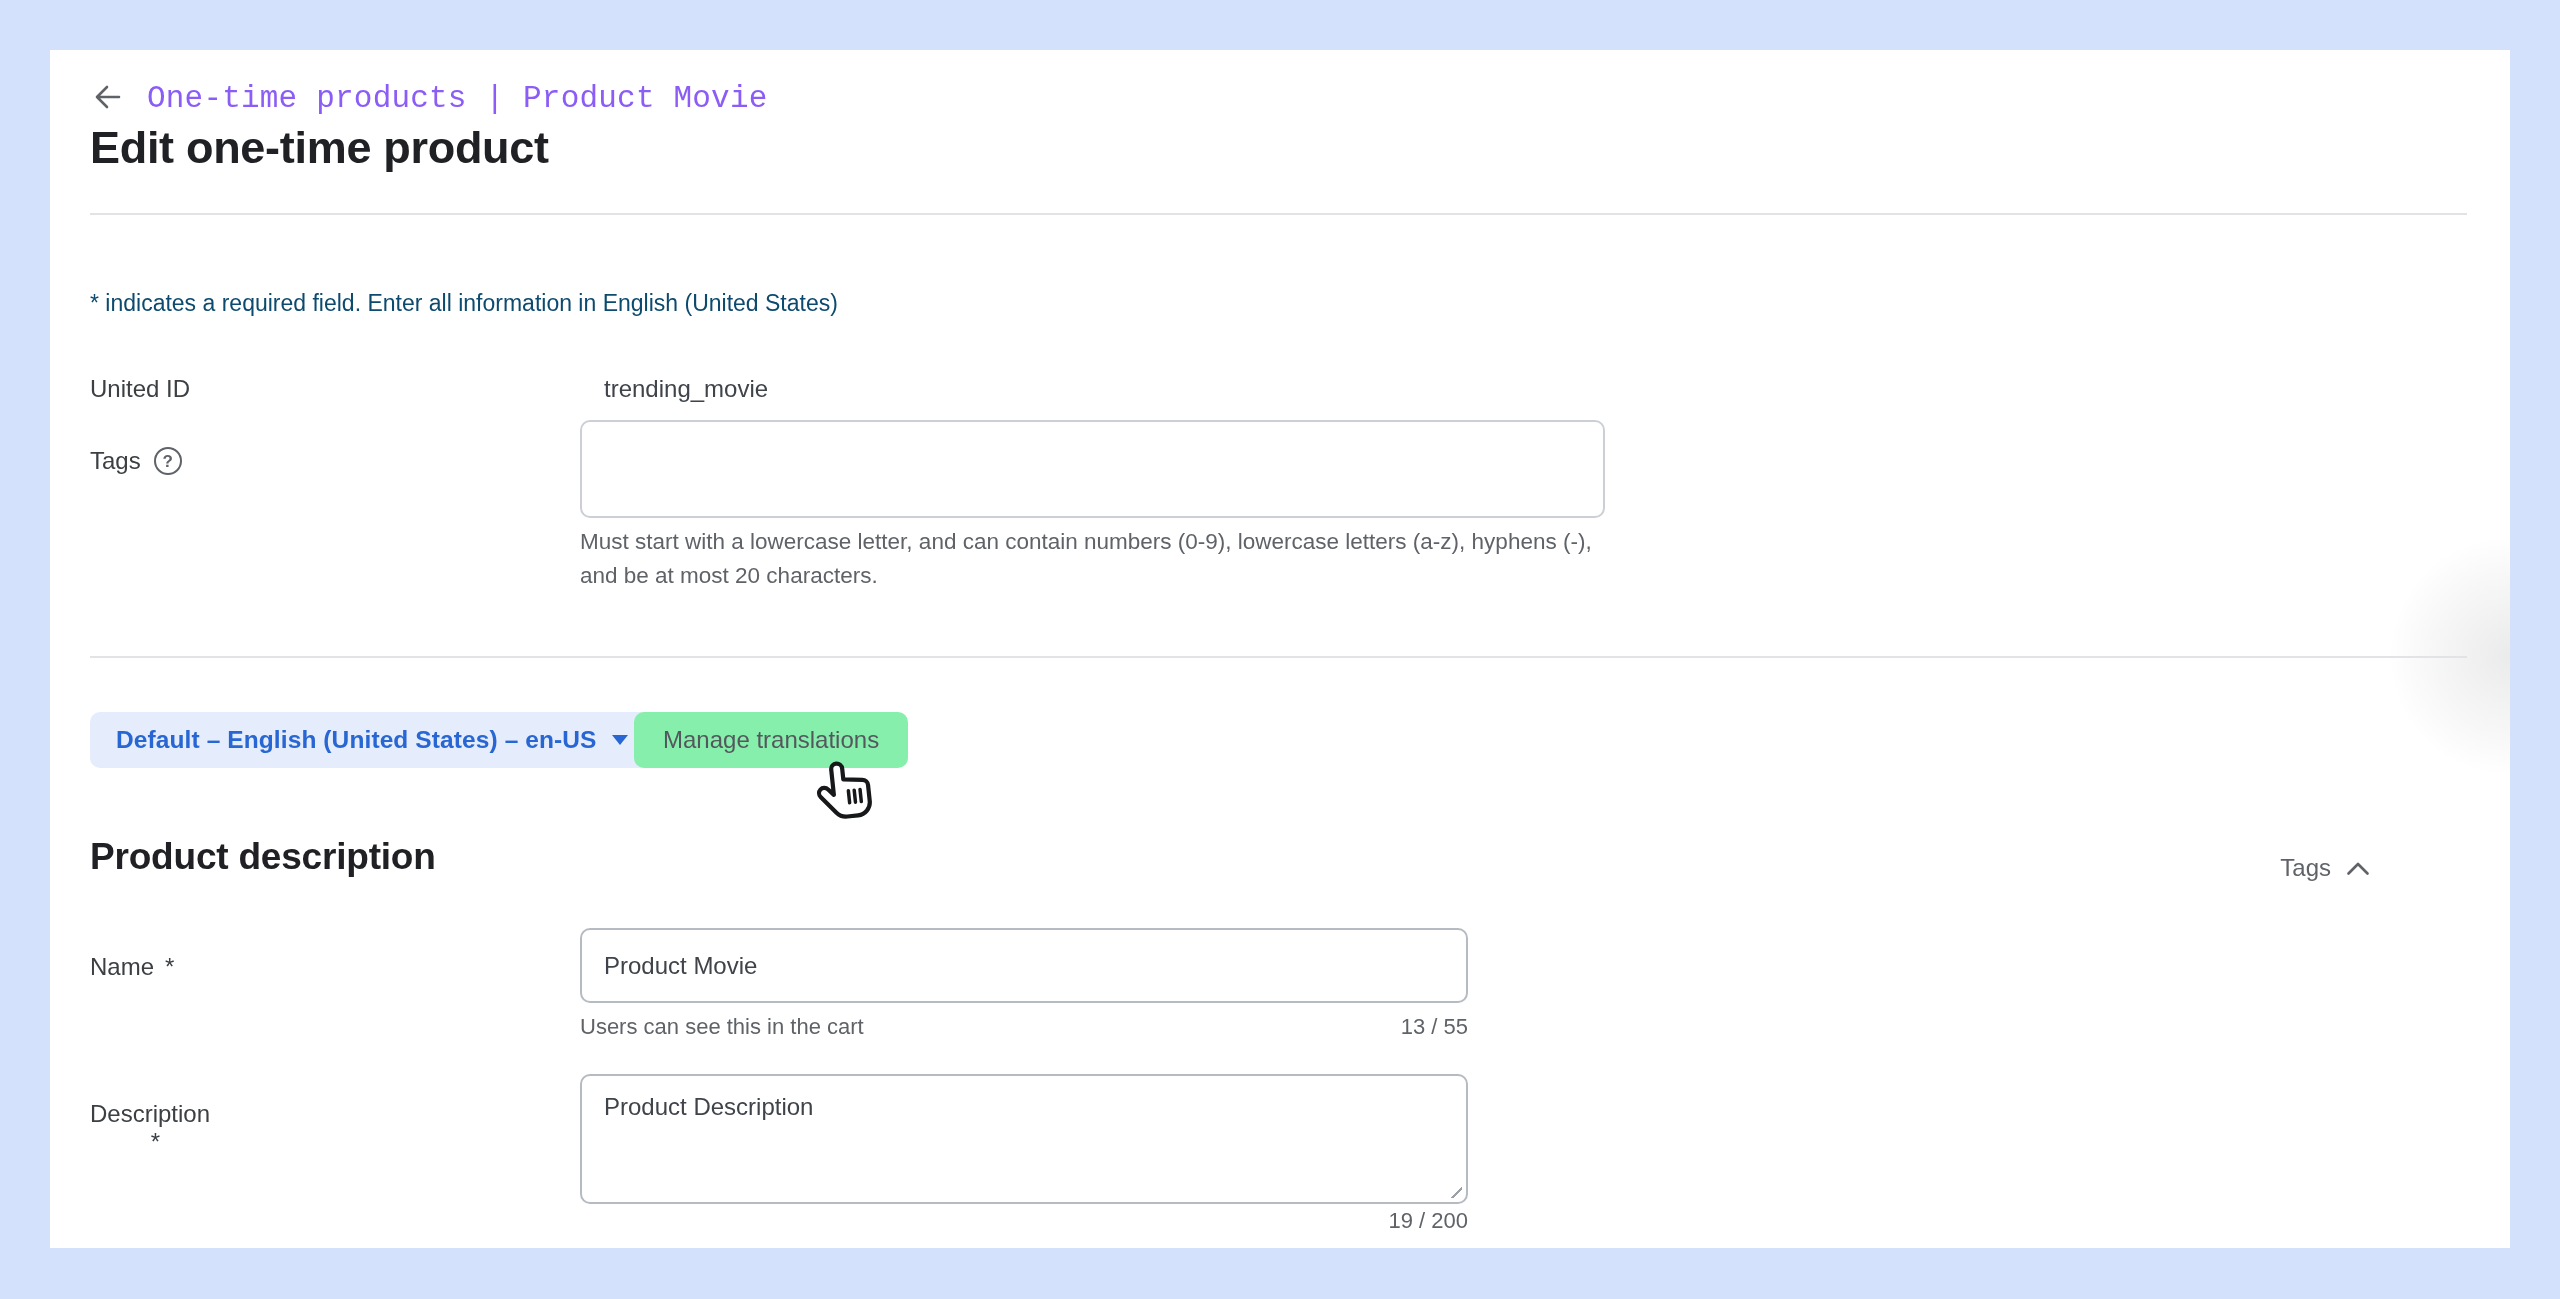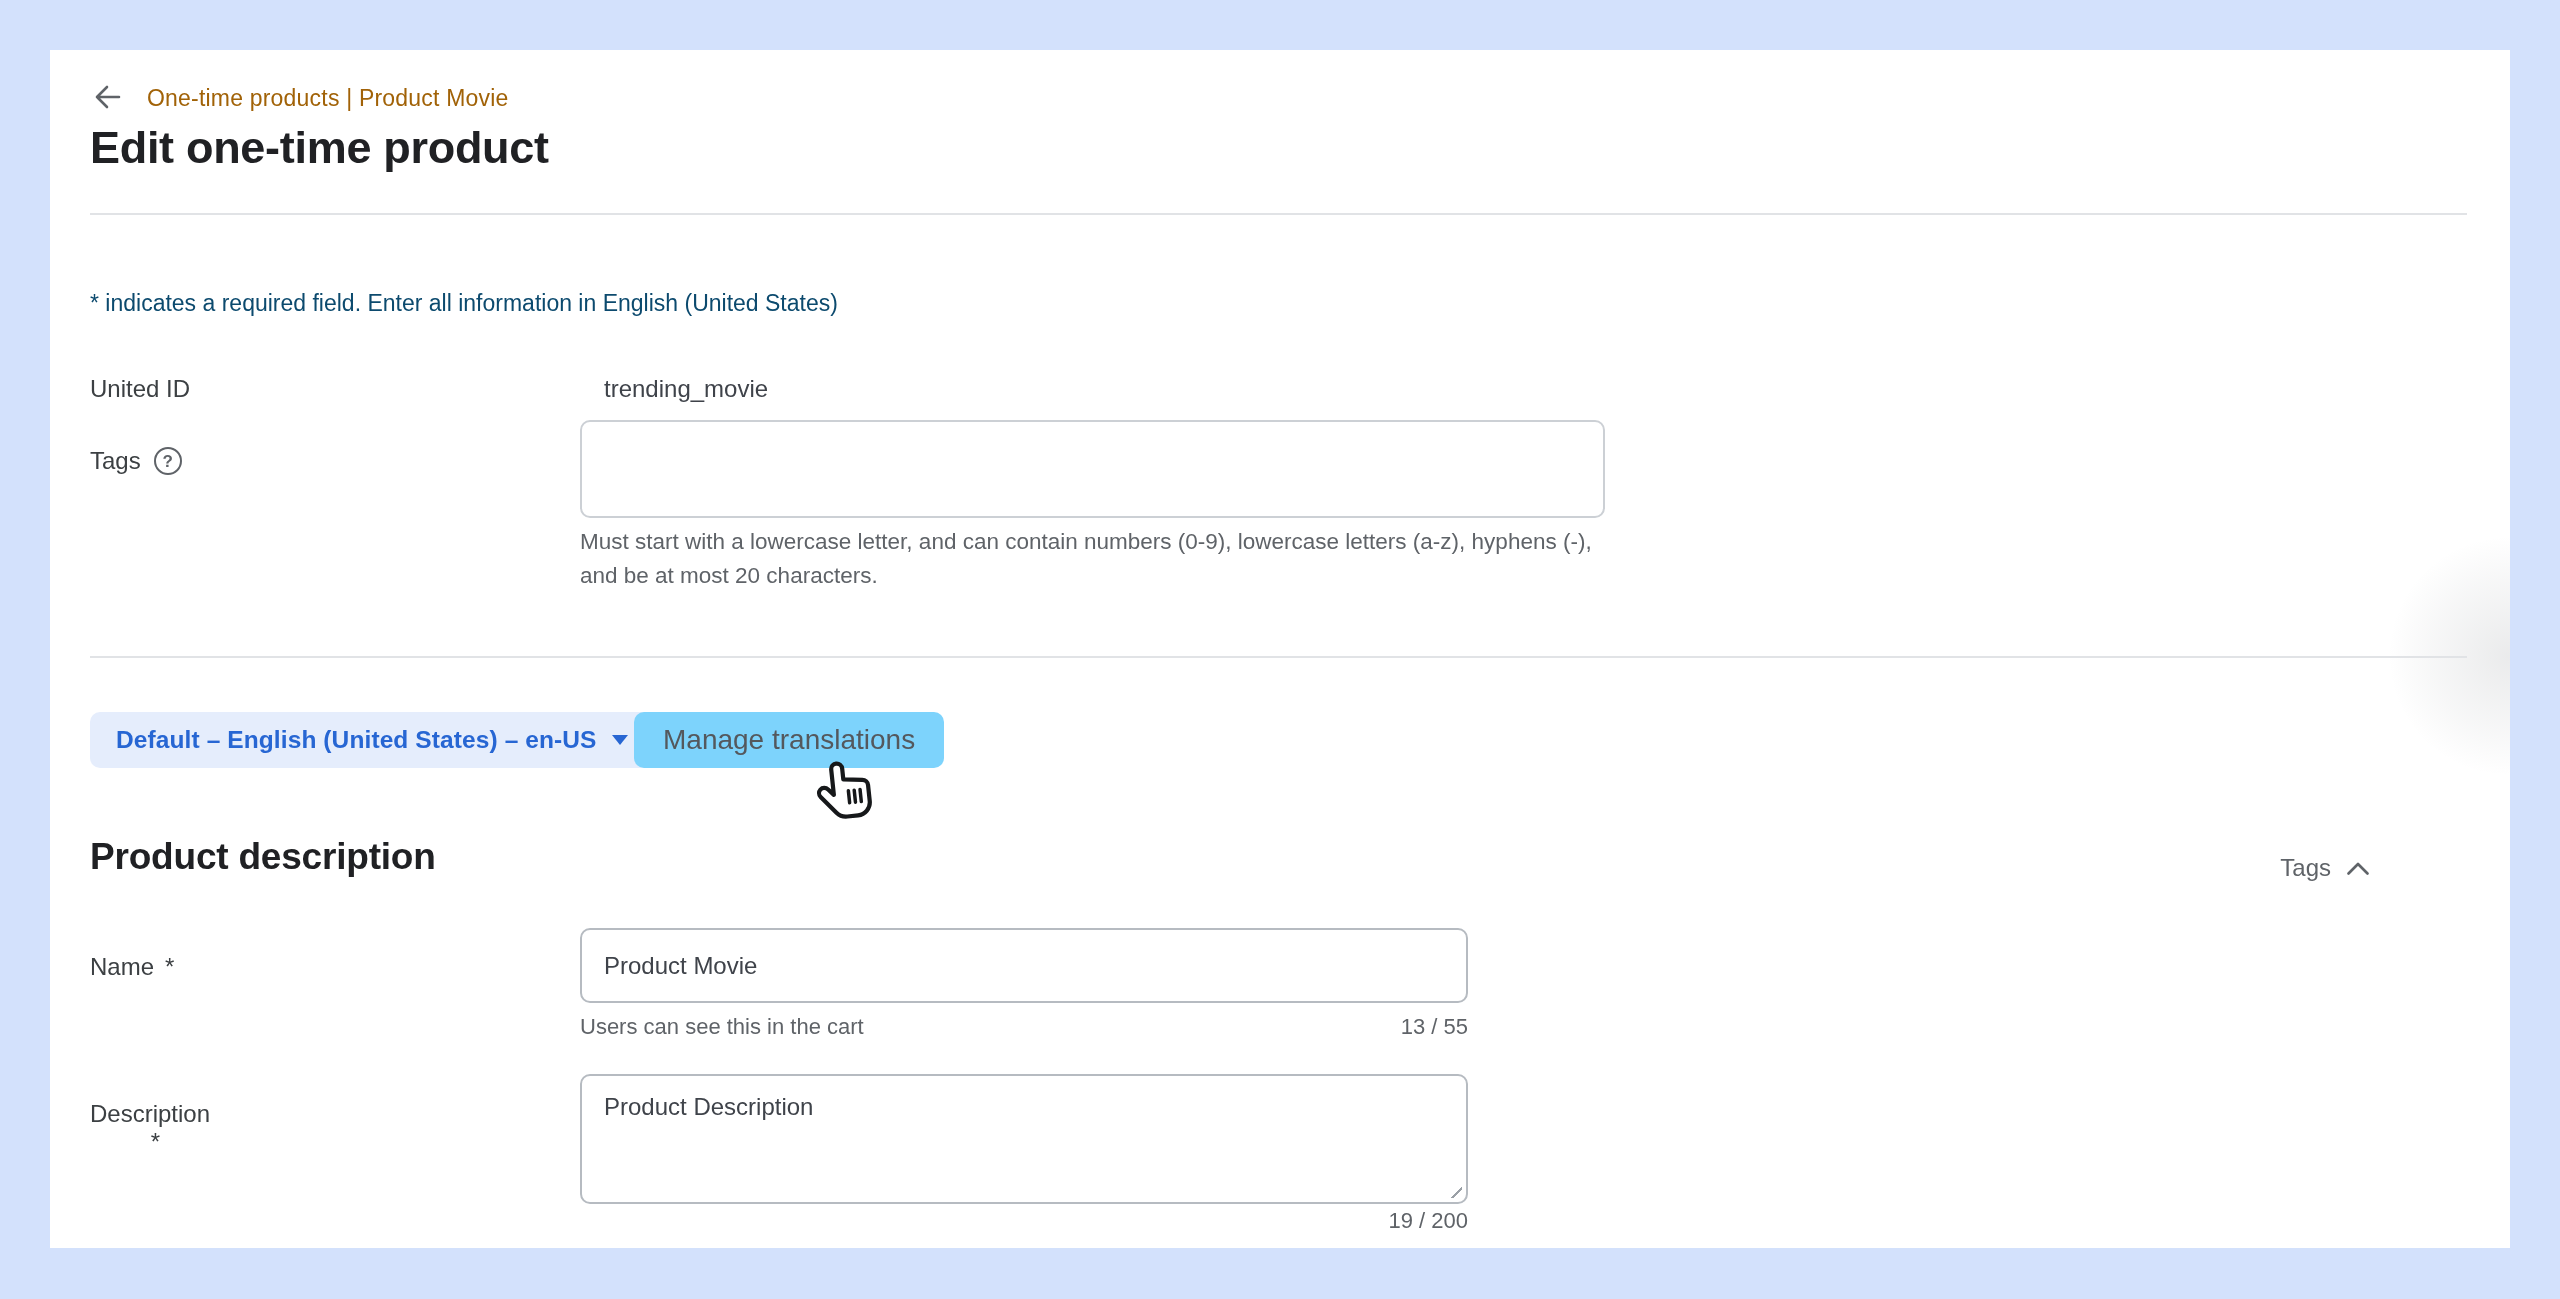--- a/index.html
+++ b/index.html
@@ -27,21 +27,21 @@
   }
 
   .breadcrumb-row {
     position: absolute; left: 40px; top: 30px;
     display: flex; align-items: center; gap: 23px; height: 36px;
   }
   .back-btn {
     background: none; border: none; cursor: pointer;
     width: 34px; height: 34px; display: flex; align-items: center; justify-content: center;
   }
-  .crumb { font-size: 23px; color: #a16207; letter-spacing: 0.2px; }
+  .crumb { font-size: 31px; color: #8b5cf6; letter-spacing: 0.2px; font-family: Liberation Mono, monospace; }
 
   .title {
     position: absolute; left: 40px; top: 72px;
     font-size: 45px; font-weight: 700; color: #202124; letter-spacing: -0.3px;
   }
 
   .divider { position: absolute; left: 40px; width: 2377px; height: 2px; background: #e1e3e6; }
   .divider.d1 { top: 163px; }
   .divider.d2 { top: 606px; }
 
@@ -80,21 +80,21 @@
   }
   .lang-btn .lbl { font-size: 24.5px; font-weight: 700; color: #2766d3; letter-spacing: 0.1px; }
   .caret-down {
     width: 0; height: 0;
     border-left: 8px solid transparent; border-right: 8px solid transparent;
     border-top: 10px solid #2766d3;
   }
   .manage-btn {
     position: absolute; left: 584px; top: 662px; height: 56px;
     padding: 0 29px; border: none; border-radius: 10px;
-    background: #7dd3fc; color: #54585d; font-size: 28px;
+    background: #86efac; color: #54585d; font-size: 24px;
     font-family: "Liberation Sans", "DejaVu Sans", sans-serif;
     cursor: pointer;
   }
 
   .cursor-hand { position: absolute; left: 766px; top: 708px; width: 60px; height: 66px; pointer-events: none; }
 
   .section-heading {
     position: absolute; left: 40px; top: 786px;
     font-size: 37px; font-weight: 700; color: #202124; letter-spacing: -0.2px;
   }

